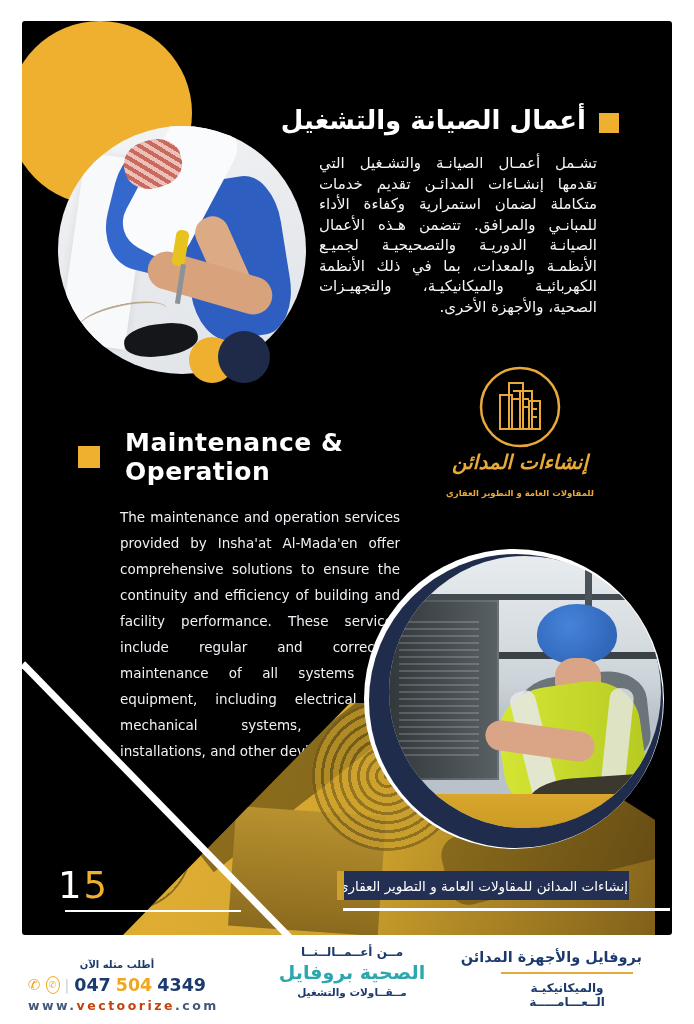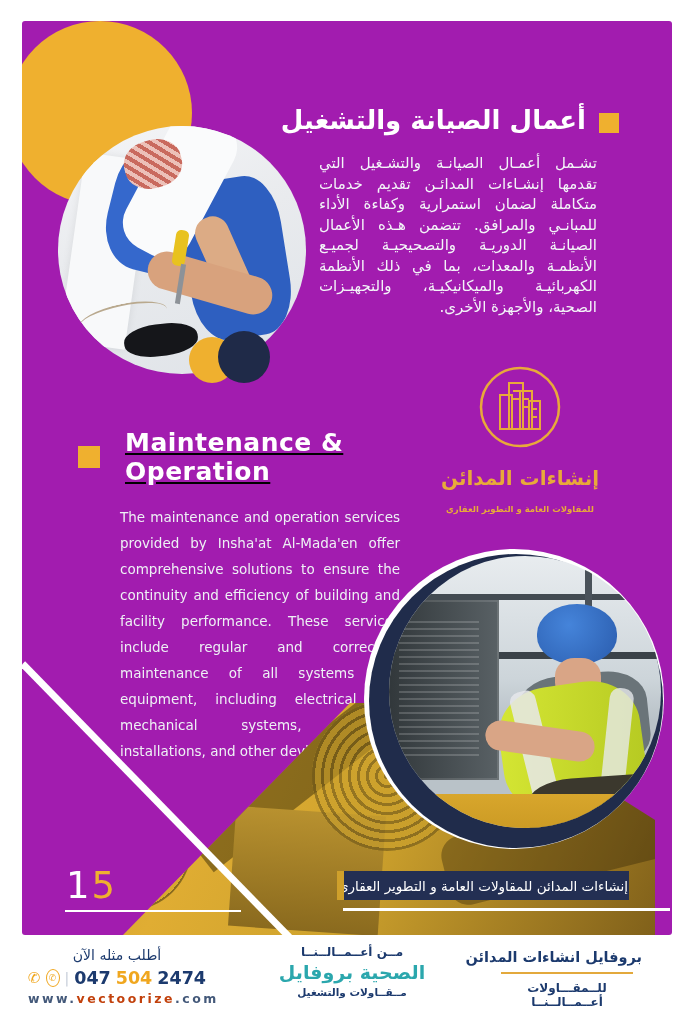--- a/index.html
+++ b/index.html
@@ -1,18 +1,18 @@
 <!DOCTYPE html>
 <html><head>
 <meta charset="utf-8">
 <style>
   html,body{margin:0;padding:0;}
   body{width:694px;height:1024px;font-family:"DejaVu Sans",sans-serif;}
   .page{position:relative;width:694px;height:1024px;background:#ffffff;overflow:hidden;}
-  .canvas{position:absolute;left:22px;top:21px;width:650px;height:914px;background:#a21caf;overflow:hidden;border-radius:3px;}
+  .canvas{position:absolute;left:22px;top:21px;width:650px;height:914px;background:#000000;overflow:hidden;border-radius:3px;}
 
   
   .circle-yellow-big{position:absolute;left:-14px;top:0px;width:184px;height:184px;border-radius:50%;background:#efb02f;}
   .dot-yellow{position:absolute;left:167px;top:316px;width:46px;height:46px;border-radius:50%;background:#efb02f;}
   .dot-navy{position:absolute;left:196px;top:310px;width:52px;height:52px;border-radius:50%;background:#1f2a48;}
 
   
   .photo-elec{position:absolute;left:36px;top:105px;width:248px;height:248px;border-radius:50%;overflow:hidden;
     background:linear-gradient(160deg,#f4f5f7 0%,#e9ebee 45%,#dfe3e8 100%);}
   .photo-elec .p{position:absolute;}
@@ -72,47 +72,47 @@
   
   .ar-head{position:absolute;right:53px;top:84px;display:flex;align-items:flex-start;direction:rtl;gap:13px;}
   .sq{width:20px;height:20px;background:#efb02f;flex:0 0 auto;margin-top:8px;}
   .ar-head h1{margin:0;font-size:26px;line-height:1.2;font-weight:bold;color:#ffffff;}
   .ar-para{position:absolute;right:75px;top:132px;width:278px;direction:rtl;text-align:justify;
     font-size:15px;line-height:1.37;color:#f3f5f8;margin:0;}
 
   
   .logo{position:absolute;left:418px;top:344px;width:160px;text-align:center;color:#e8a93a;}
   .logo svg{display:block;margin:0 auto;}
-  .logo-title{font-size:20px;font-weight:bold;margin-top:17px;}
+  .logo-title{font-size:20px;font-weight:bold;font-style:italic;margin-top:1px;}
   .logo-sub{font-size:8.5px;margin-top:14px;font-weight:bold;}
 
   
   .en-block{position:absolute;left:56px;top:407px;width:370px;}
   .en-head{display:flex;align-items:center;gap:25px;text-decoration:underline;}
   .en-head .sq{margin-top:0;width:22px;height:22px;}
   .en-head h2{margin:0;font-size:25px;font-weight:bold;color:#ffffff;letter-spacing:.5px;}
   .en-para{margin:18px 0 0 42px;width:280px;font-size:13.5px;line-height:1.93;color:#eef1f5;text-align:justify;}
 
   
-  .pagenum{position:absolute;left:44px;top:843px;font-size:37px;letter-spacing:2px;}
+  .pagenum{position:absolute;left:36px;top:843px;font-size:37px;letter-spacing:2px;}
   .pagenum .n1{color:#ffffff;}
   .pagenum .n5{color:#efb02f;}
   .pagenum-line{position:absolute;left:43px;top:889px;width:176px;height:2px;background:#ffffff;}
 
   
   .ribbon{position:absolute;left:315px;top:850px;width:292px;height:29px;background:#232f53;
     display:flex;align-items:center;justify-content:center;direction:rtl;}
   .ribbon-bar{position:absolute;left:0;top:0;width:7px;height:100%;background:#cfa02b;}
   .ribbon-text{font-size:13.5px;color:#ffffff;white-space:nowrap;}
   .ribbon-line{position:absolute;left:321px;top:887px;width:327px;height:3px;background:#ffffff;}
 
   
   .footer{position:absolute;left:0;top:935px;width:694px;height:89px;background:#ffffff;}
   .f-left{position:absolute;left:28px;top:12px;width:178px;text-align:center;}
-  .f-order{font-size:14px;color:#1c3a6e;font-weight:normal;direction:rtl;}
+  .f-order{font-size:10px;color:#1c3a6e;font-weight:bold;direction:rtl;margin-top:12px;}
   .f-phone{margin-top:5px;font-size:17.5px;font-weight:bold;color:#1c3a6e;display:flex;align-items:center;justify-content:center;gap:5px;}
   .f-phone .gold{color:#f0a71f;}
   .f-icon{color:#f0a71f;font-size:15px;line-height:1;}
   .wa-icon{display:inline-flex;align-items:center;justify-content:center;width:16px;height:16px;border:1.8px solid #f0a71f;border-radius:50%;font-size:9px;color:#f0a71f;}
   .f-sep{color:#c6cdd8;font-weight:normal;font-size:14px;}
   .f-url{margin-top:3px;font-size:12.5px;font-weight:bold;letter-spacing:2.5px;color:#44597a;}
   .f-url .teal{color:#c2410c;}
   .f-center{position:absolute;left:258px;top:10px;width:188px;text-align:center;direction:rtl;}
   .f-works{font-size:12px;color:#1c3a6e;font-weight:bold;}
   .f-brand{font-size:19px;color:#2ba7ad;font-weight:bold;margin-top:2px;}
@@ -226,30 +226,30 @@
 
   <div class="footer">
     <div class="f-left">
       <div class="f-order">أطلب مثله الآن</div>
       <div class="f-phone">
         <span class="f-icon">✆</span>
         <span class="wa-icon">✆</span>
         <span class="f-sep">|</span>
         <span>047</span>
         <span class="gold">504</span>
-        <span>2474</span>
+        <span>4349</span>
       </div>
       <div class="f-url">
         <span>www.</span><span class="teal">vectoorize</span><span>.com</span>
       </div>
     </div>
     <div class="f-center">
       <div class="f-works">مــن أعــمــالــنــا</div>
       <div class="f-brand">الصحية بروفايل</div>
       <div class="f-brandsub">مــقــاولات والتشغيل</div>
     </div>
     <div class="f-right">
-      <div class="f-ptitle">بروفايل انشاءات المدائن</div>
+      <div class="f-ptitle">بروفايل والأجهزة المدائن</div>
       <div class="f-goldline"></div>
-      <div class="f-psub">للــمقـــاولات أعــمــالــنــا</div>
+      <div class="f-psub">والميكانيكيـة الــعـــامـــــة</div>
     </div>
   </div>
 </div>
 
 </body></html>

